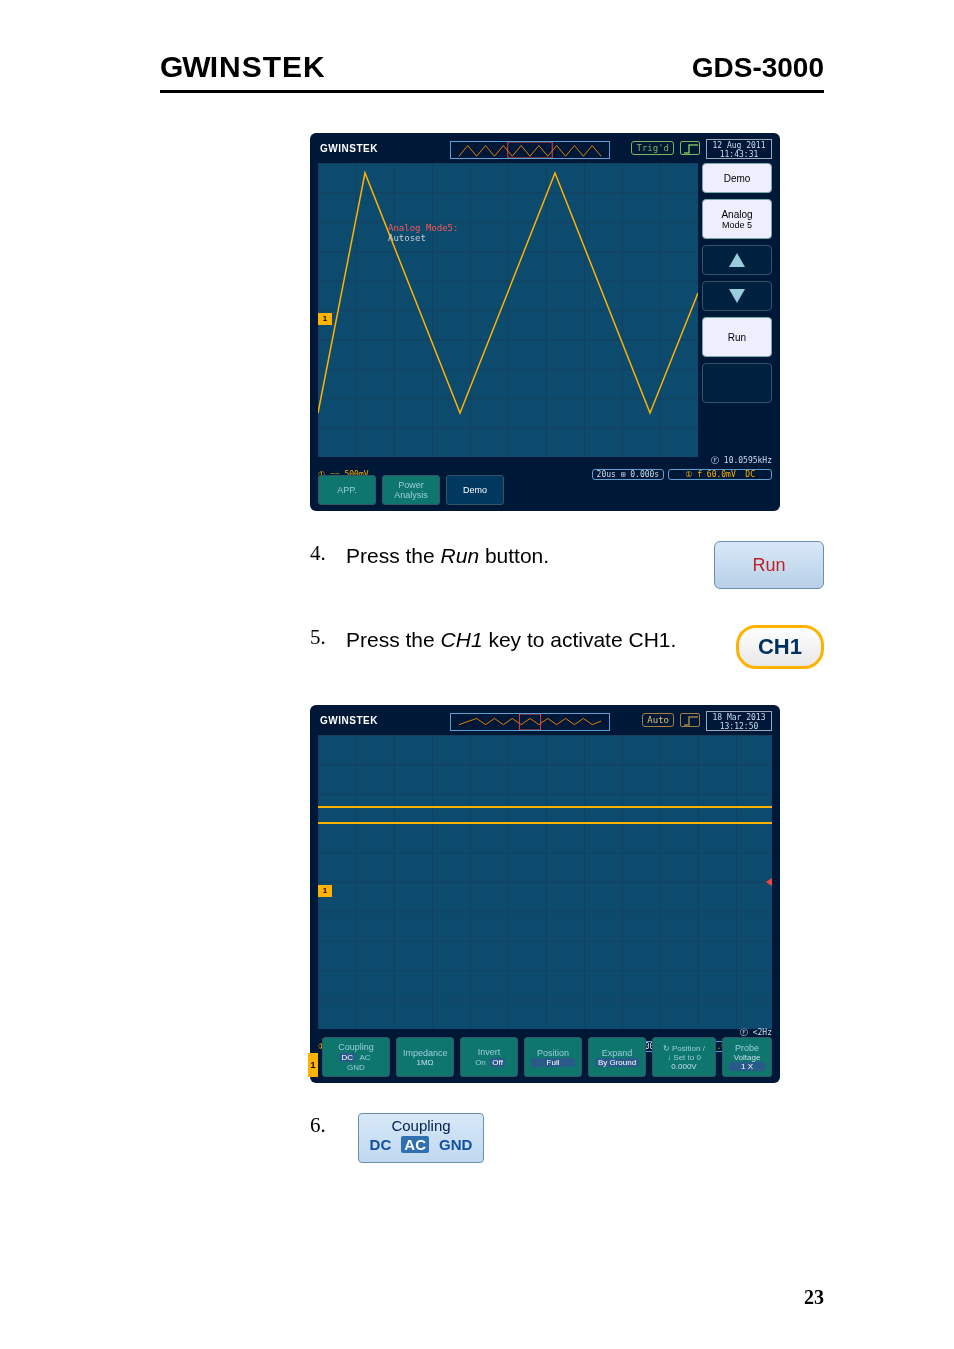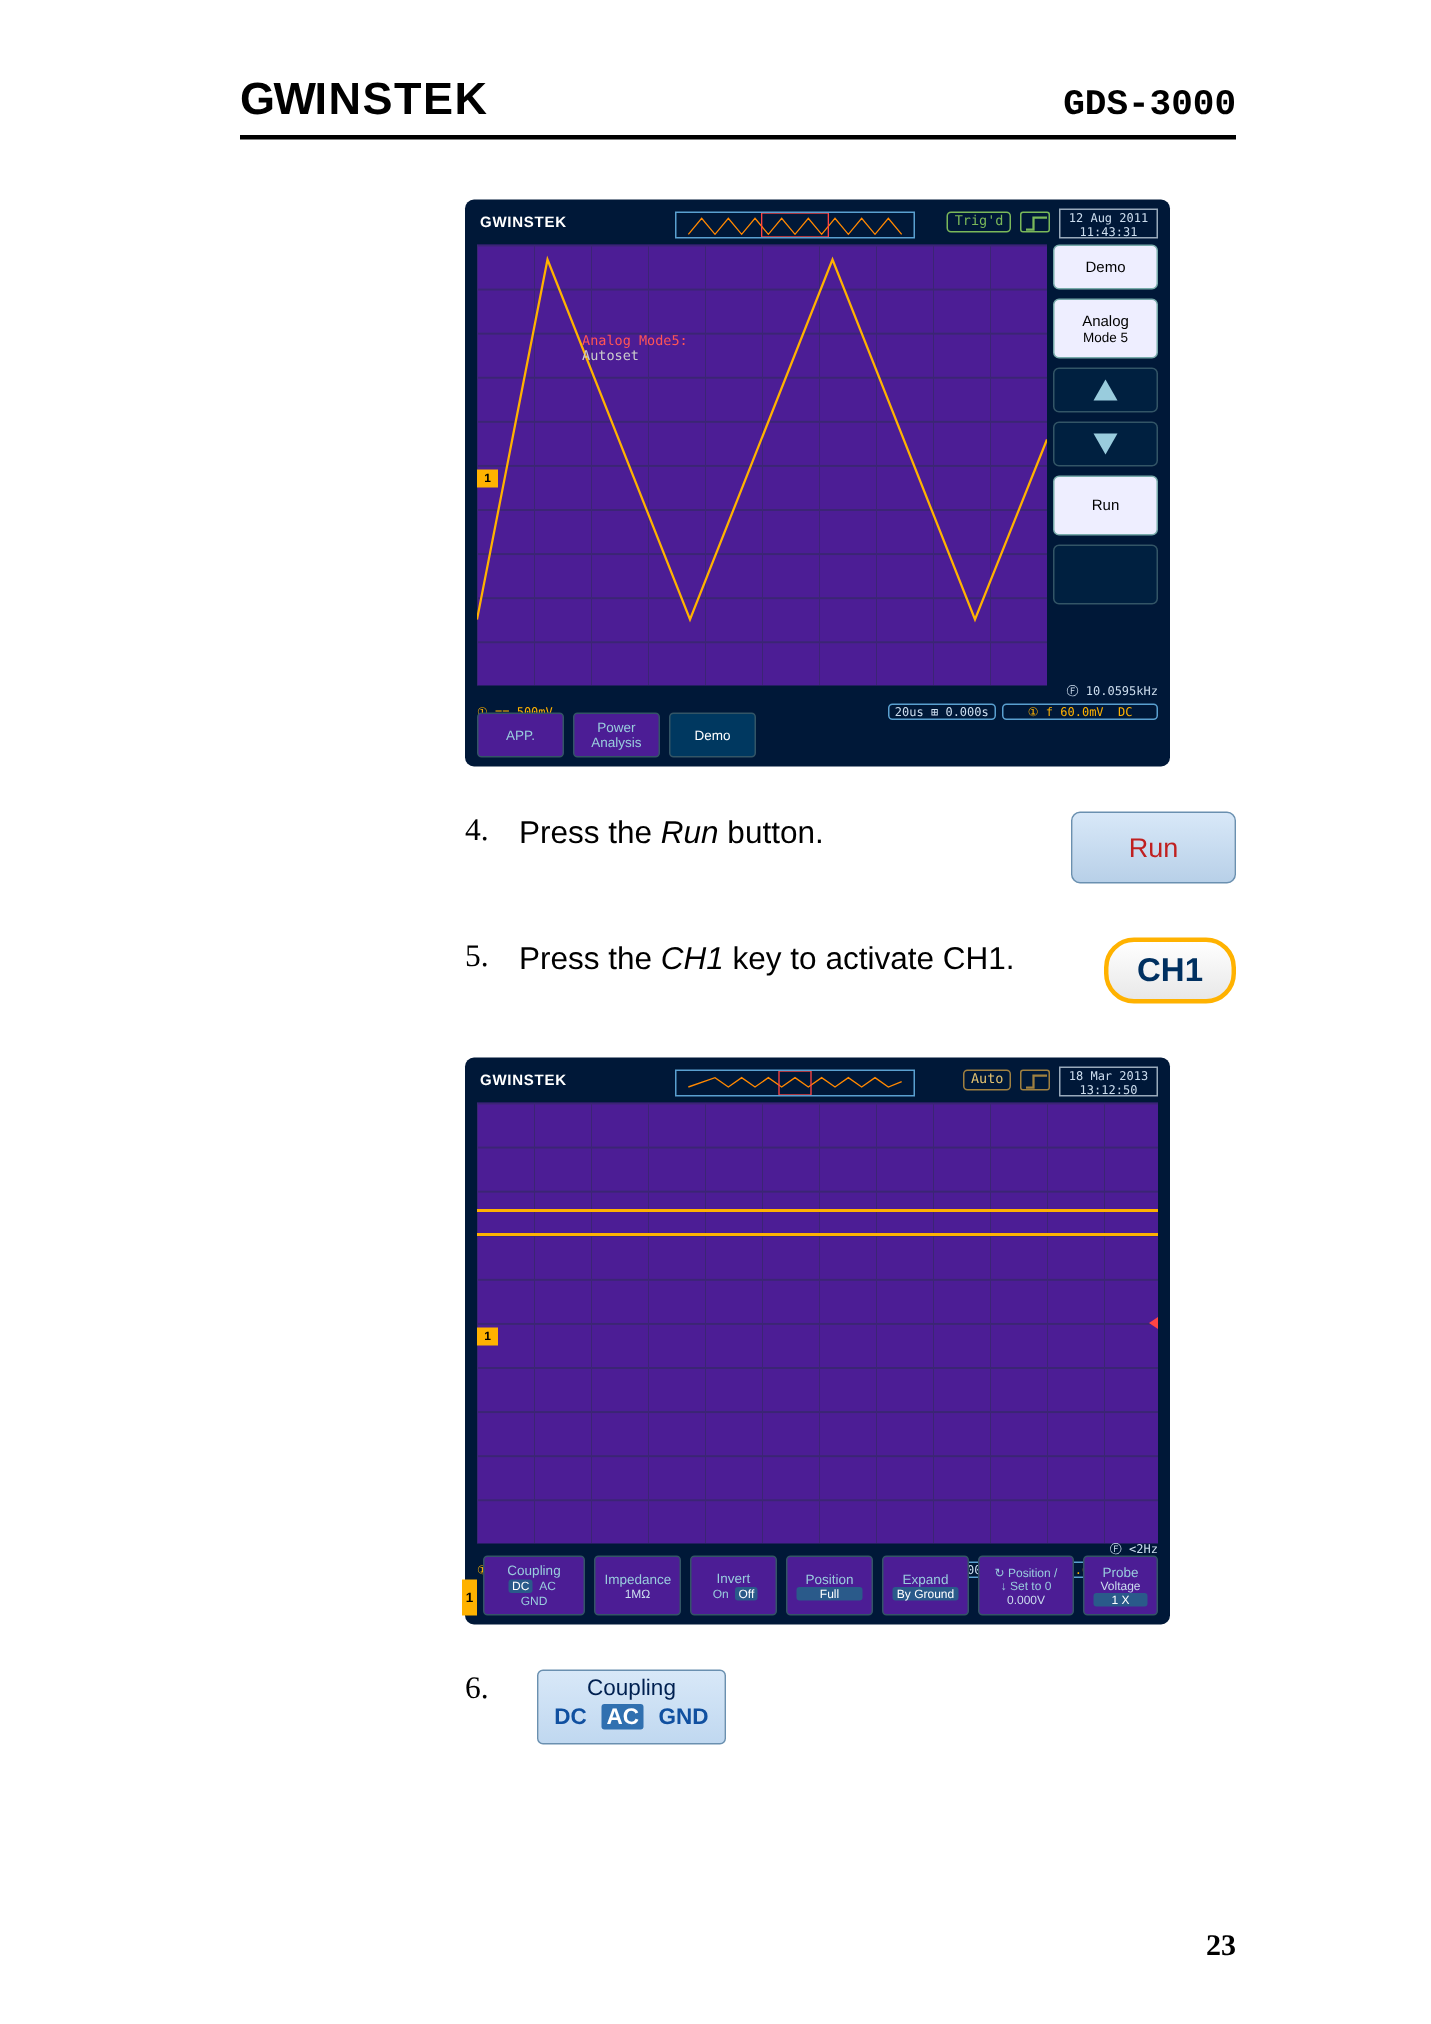--- a/index.html
+++ b/index.html
@@ -21,22 +21,22 @@
     margin-bottom: 40px;
   }
   .brand {
     font-family: Impact, 'Arial Black', sans-serif;
     font-size: 30px;
     font-weight: 900;
     letter-spacing: 1px;
   }
   .brand .gw { letter-spacing: -1px; }
   .model {
-    font-family: Liberation Mono, monospace;
-    font-size: 24px;
+    font-family: Liberation Sans, sans-serif;
+    font-size: 28px;
     font-weight: bold;
   }
   .content { margin-left: 150px; }
   .scope {
     width: 470px; height: 378px;
     background: #001838;
     border-radius: 6px;
     position: relative;
     margin-bottom: 30px;
   }
@@ -65,21 +65,21 @@
   .scope .datetime {
     position: absolute; top: 6px; right: 8px;
     width: 66px; height: 20px;
     border: 1px solid #9ab; color: #cde;
     font-size: 8px; font-family: monospace;
     text-align: center; line-height: 9px; padding-top: 1px;
   }
   .grid-area {
     position: absolute; top: 30px; left: 8px;
     width: 380px; height: 294px;
-    background: #4c1d95;
+    background: #0c4a6e;
   }
   .grid-dots {
     position: absolute; inset: 0;
     background-image:
       linear-gradient(#234 1px, transparent 1px),
       linear-gradient(90deg, #234 1px, transparent 1px);
     background-size: 38px 29.4px;
     opacity: 0.4;
   }
   .triangle-wave {
@@ -139,21 +139,21 @@
   .status-bar .freq {
     position: absolute; right: 0; top: -12px;
     color: #cde; font-size: 8px;
   }
   .bottom-menu {
     position: absolute; bottom: 6px; left: 8px; right: 8px;
     display: flex; gap: 6px;
   }
   .bot-btn {
     border: 1px solid #356; border-radius: 3px;
-    background: #4c1d95; color: #9cd;
+    background: #0f766e; color: #9cd;
     font-size: 9px; padding: 4px 6px;
     min-width: 58px; text-align: center;
     font-family: Arial; min-height: 24px;
     display: flex; flex-direction: column; justify-content: center;
   }
   .bot-btn.active { background: #003860; color: #fff; }
   .bot-btn .sub { font-size: 8px; color: #cde; }
   .bot-btn .opt {
     display: inline-block; padding: 0 2px;
     border-radius: 2px; font-size: 8px;

